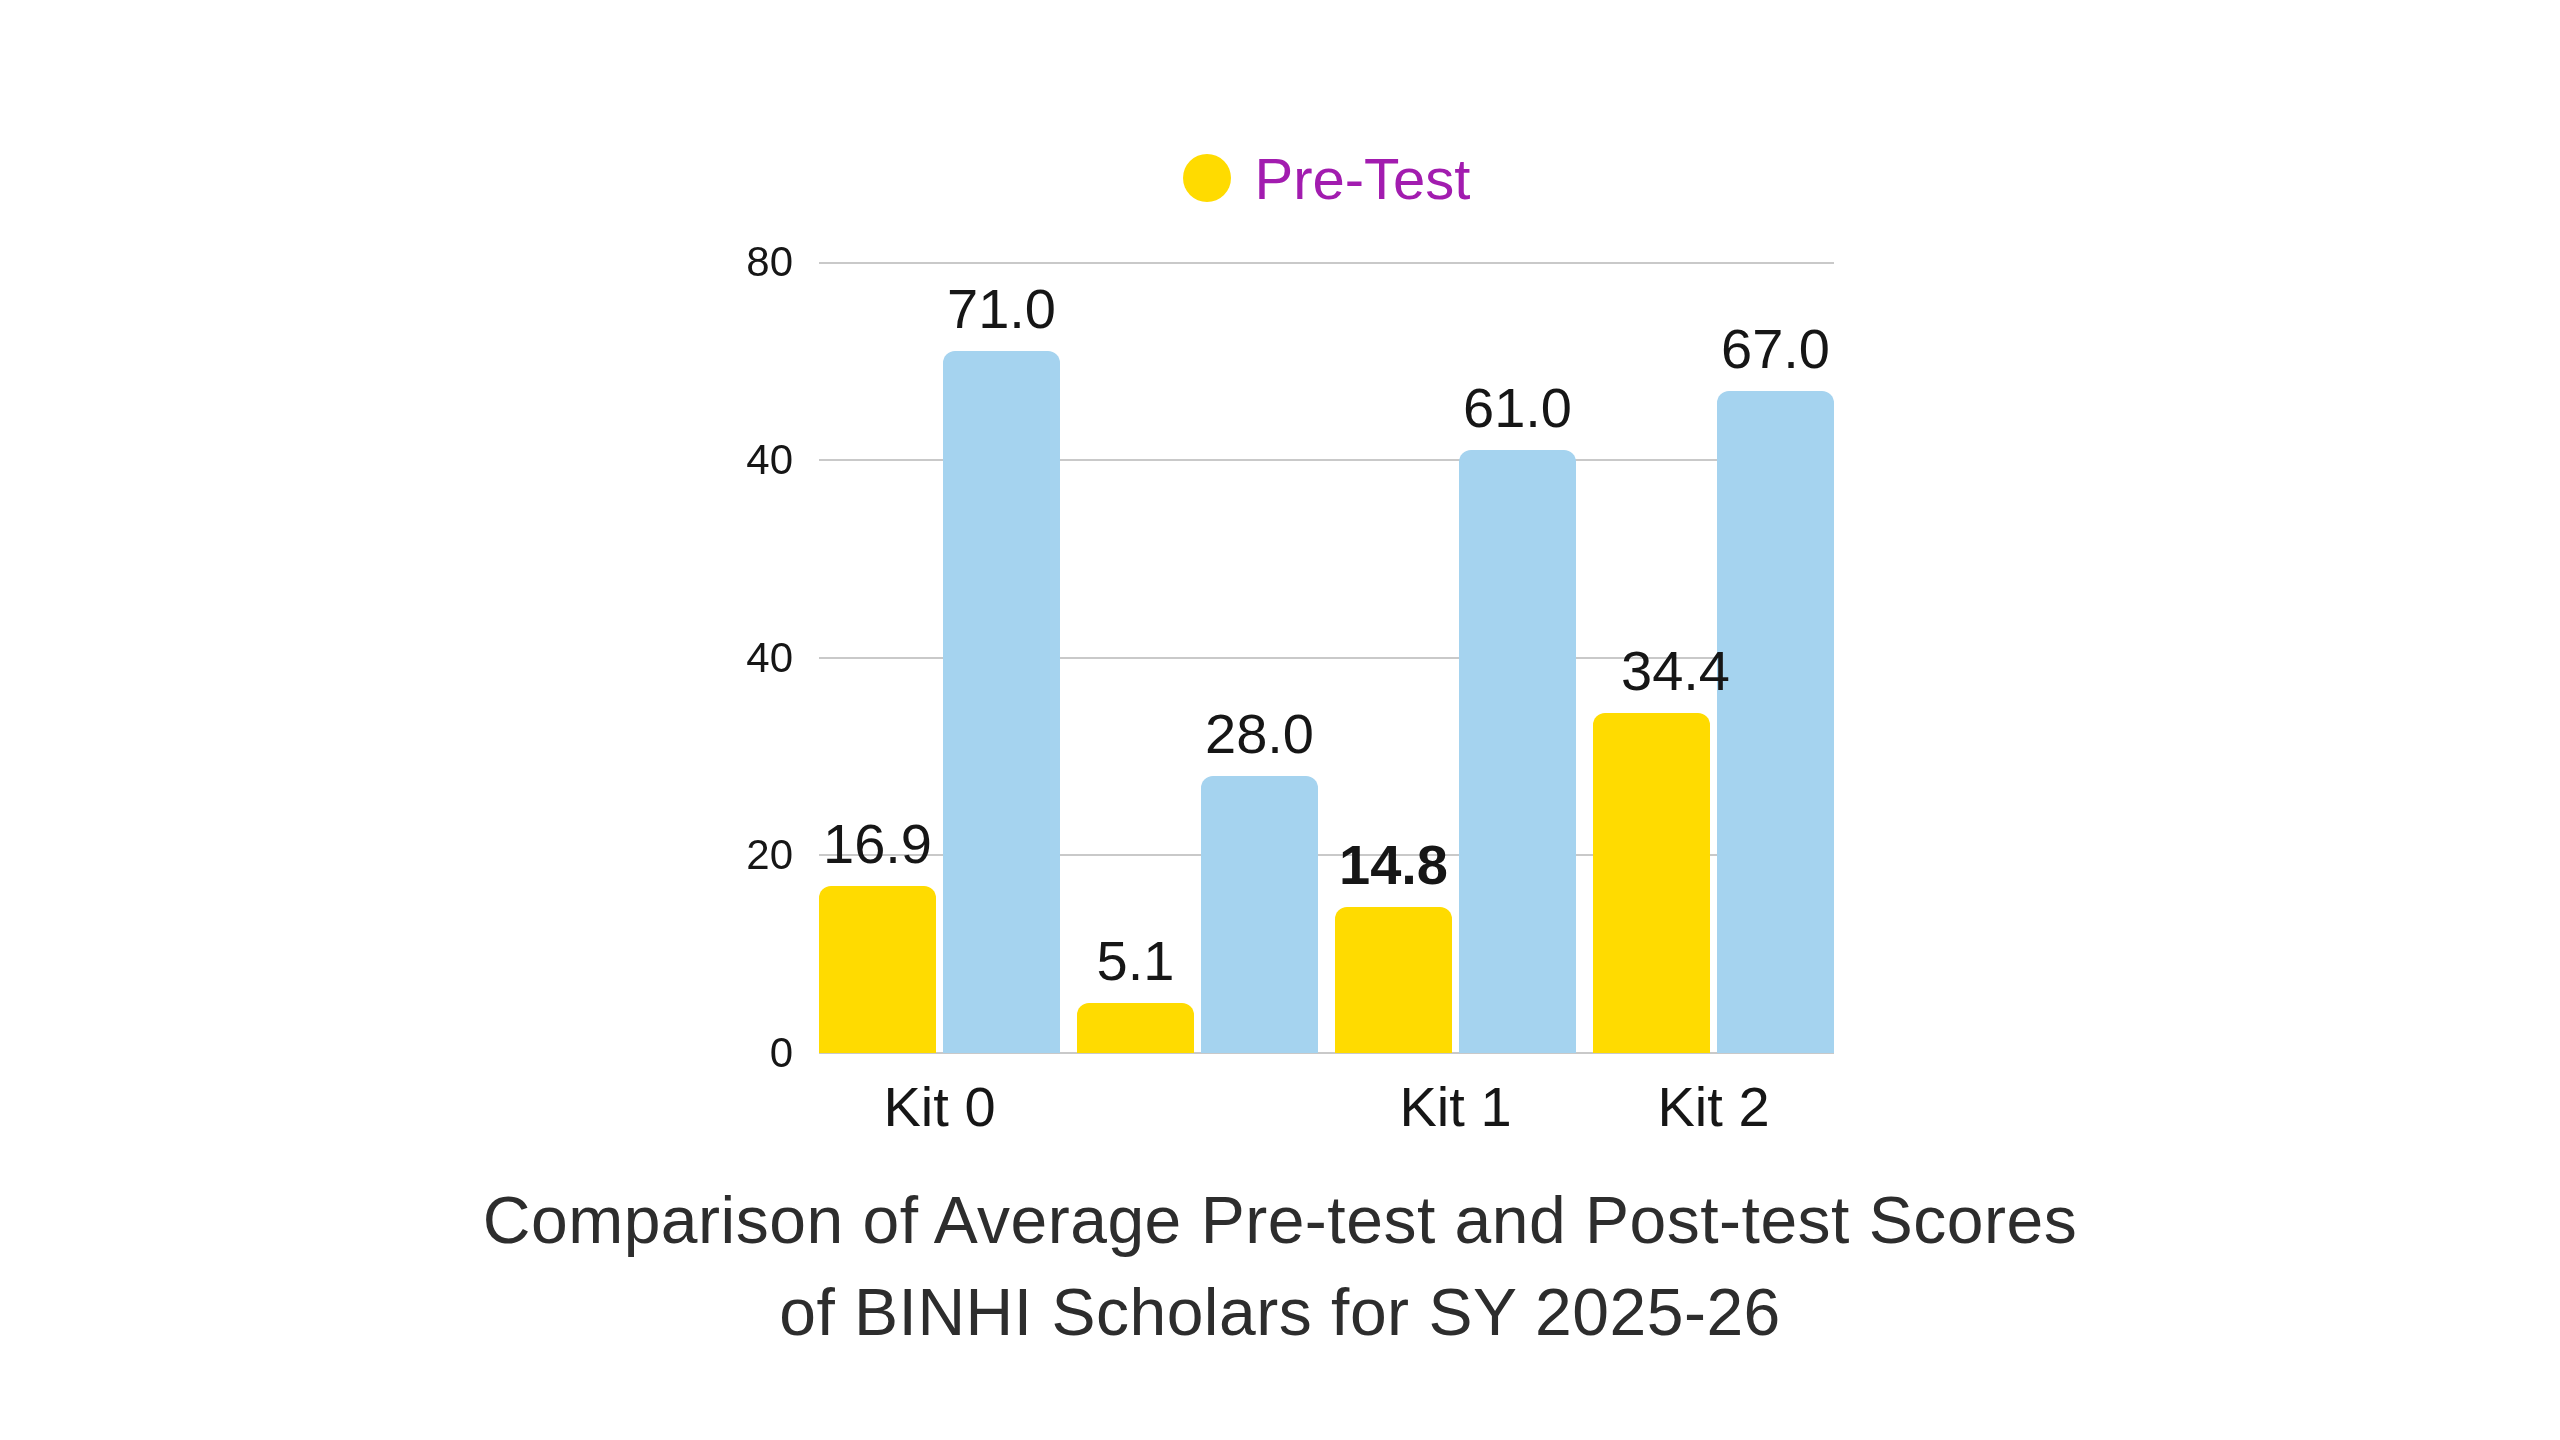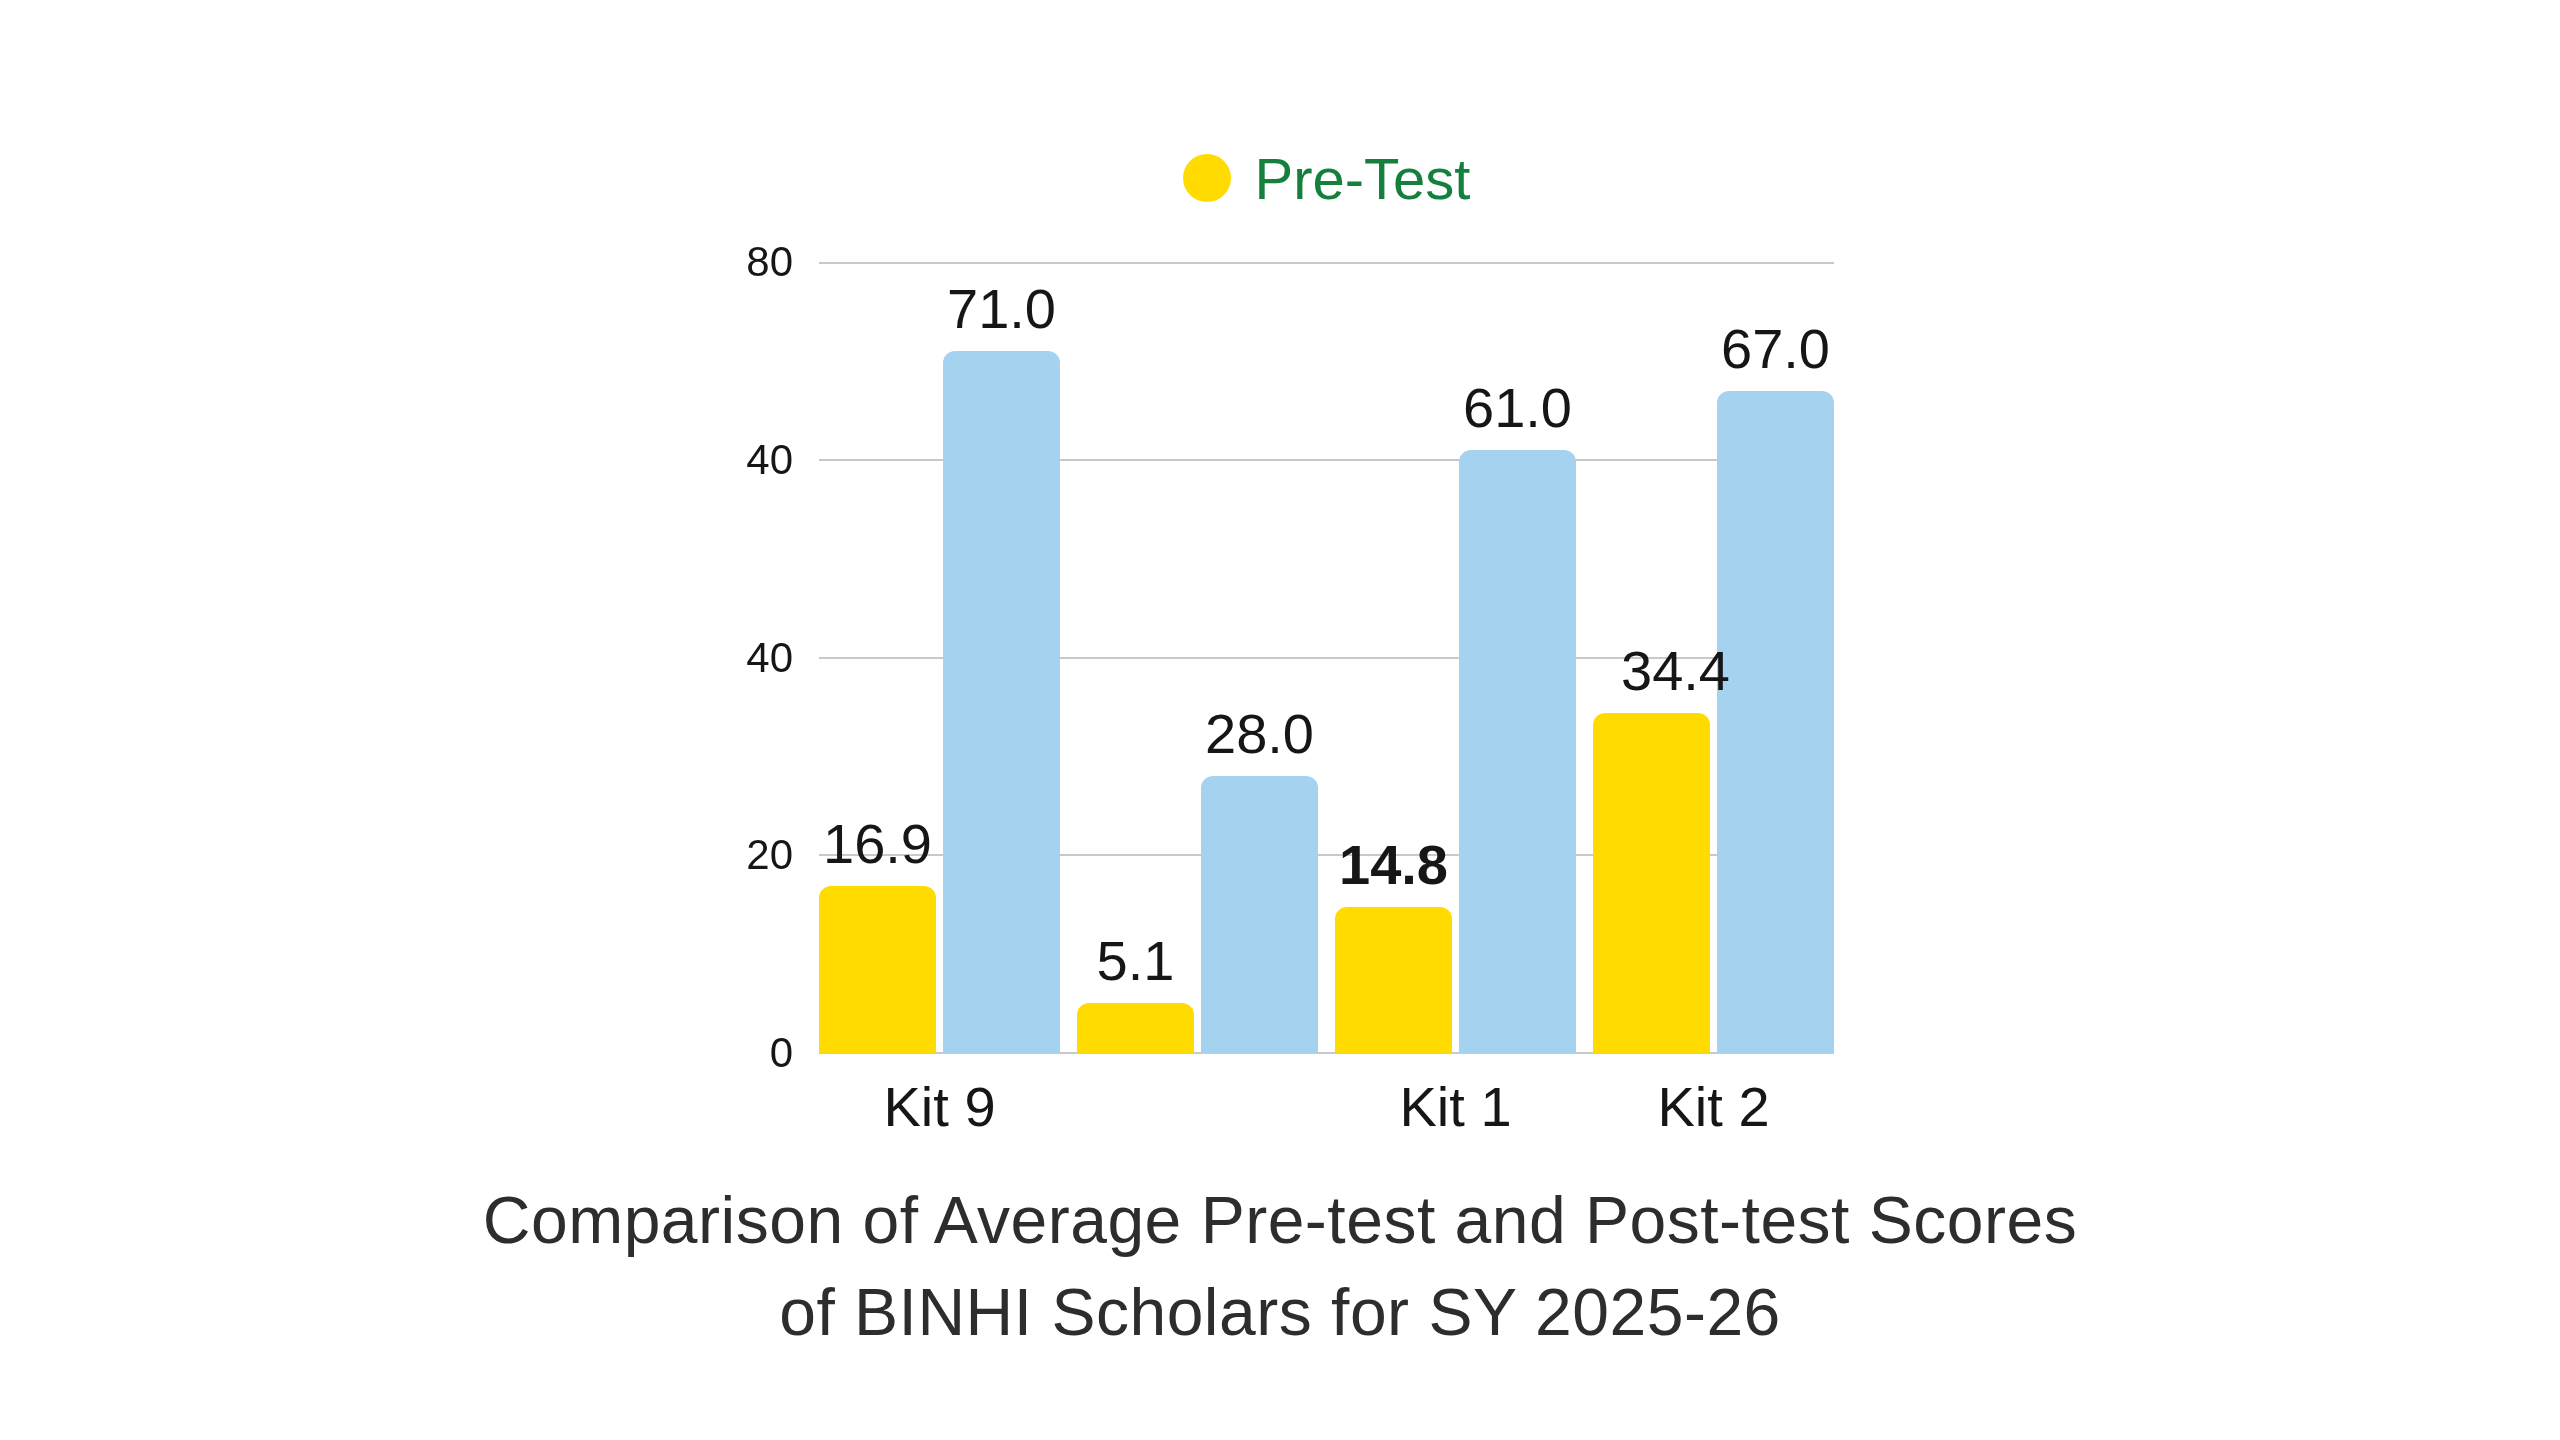--- a/index.html
+++ b/index.html
@@ -4,21 +4,21 @@
 <style>
   html,body{margin:0;padding:0;background:#ffffff;}
   .page{
     position:relative;width:2560px;height:1440px;background:#ffffff;overflow:hidden;
     font-family:"Liberation Sans","DejaVu Sans",sans-serif;color:#1a1a1a;
   }
   .legend{
     position:absolute;left:819px;width:1015px;top:134px;height:88px;
     display:flex;justify-content:center;align-items:center;column-gap:92px;
   }
-  .legend-item{display:flex;align-items:center;column-gap:24px;font-size:58px;color:#15803d;}
+  .legend-item{display:flex;align-items:center;column-gap:24px;font-size:58px;color:#a21caf;}
   .legend-dot{width:48px;height:48px;border-radius:50%;flex:0 0 auto;}
   .plot{position:absolute;left:819px;top:262px;width:1015px;height:791px;}
   .gridline{position:absolute;left:0;width:100%;height:2px;background:#c9c9c9;z-index:1;}
   .ytick{
     position:absolute;right:calc(100% + 26px);transform:translateY(-50%);
     font-size:42px;color:#161616;text-align:right;line-height:1;z-index:1;
   }
   .bar{position:absolute;bottom:0;width:117px;border-radius:12px 12px 0 0;z-index:2;}
   .value-label{
     position:absolute;transform:translateX(-50%);font-size:56px;color:#161616;
@@ -53,21 +53,21 @@
       <div class="gridline" style="top: 394.5px; background: rgb(201, 201, 201);"></div>
       <div class="ytick" style="top: 395.5px;">40</div>
       <div class="gridline" style="top: 196.75px; background: rgb(201, 201, 201);"></div>
       <div class="ytick" style="top: 197.75px;">40</div>
       <div class="gridline" style="top: 0px; background: rgb(201, 201, 201);"></div>
       <div class="ytick" style="top: 0px;">80</div>
       <div class="bar" style="left: 0px; height: 167.099px; background: rgb(255, 219, 0);"></div>
       <div class="value-label" style="left: 58.5px; bottom: 181.099px;">16.9</div>
       <div class="bar" style="left: 124px; height: 702.012px; background: rgb(165, 211, 239);"></div>
       <div class="value-label" style="left: 182.5px; bottom: 716.012px;">71.0</div>
-      <div class="xtick" style="left: 120.5px;">Kit 9</div>
+      <div class="xtick" style="left: 120.5px;">Kit 0</div>
       <div class="bar" style="left: 258px; height: 50.4263px; background: rgb(255, 219, 0);"></div>
       <div class="value-label" style="left: 316.5px; bottom: 64.4262px;">5.1</div>
       <div class="bar" style="left: 382px; height: 276.85px; background: rgb(165, 211, 239);"></div>
       <div class="value-label" style="left: 440.5px; bottom: 290.85px;">28.0</div>
       <div class="bar" style="left: 516px; height: 146.335px; background: rgb(255, 219, 0);"></div>
       <div class="value-label" style="left: 574.5px; bottom: 160.335px; font-weight: bold;">14.8</div>
       <div class="bar" style="left: 640px; height: 603.137px; background: rgb(165, 211, 239);"></div>
       <div class="value-label" style="left: 698.5px; bottom: 617.137px;">61.0</div>
       <div class="xtick" style="left: 636.5px;">Kit 1</div>
       <div class="bar" style="left: 774px; height: 340.13px; background: rgb(255, 219, 0);"></div>

